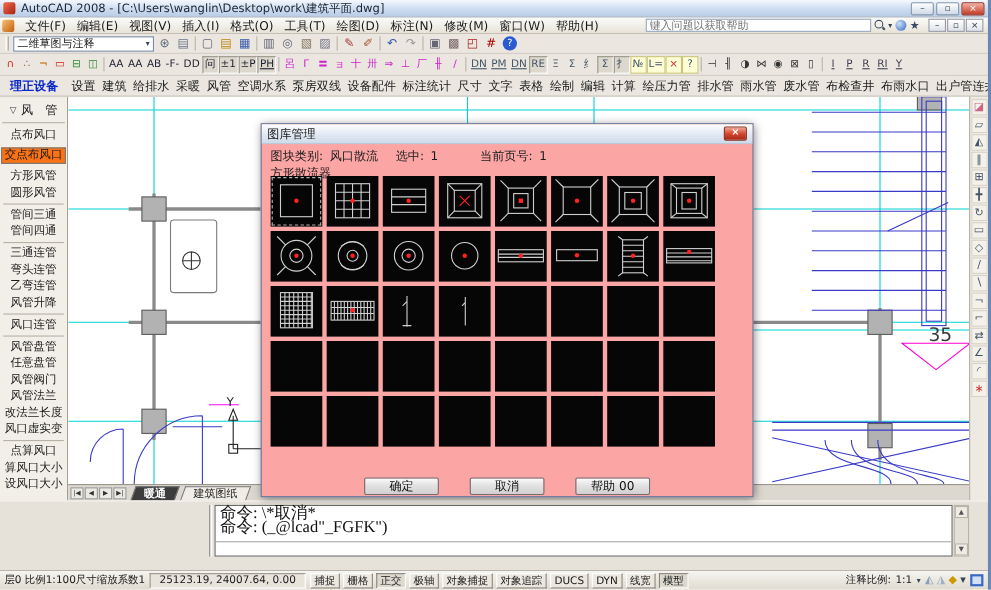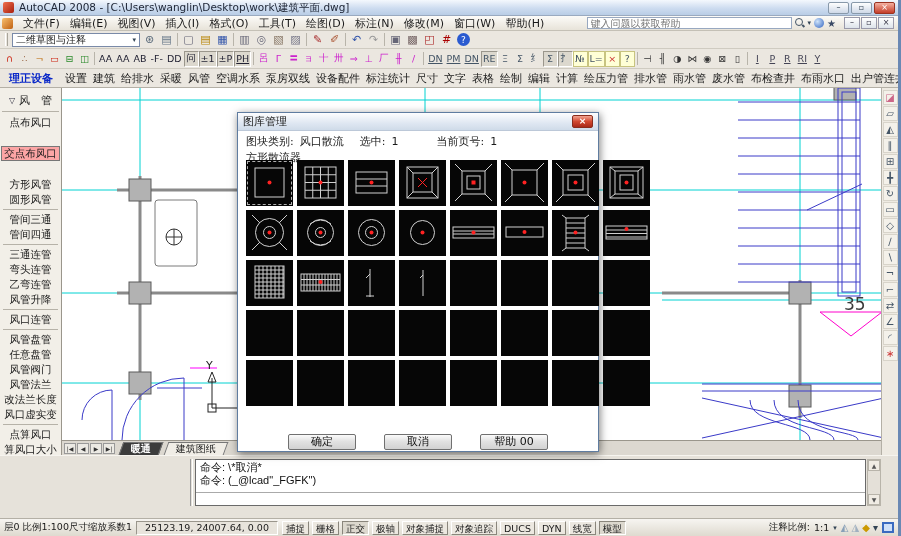--- a/index.html
+++ b/index.html
@@ -40,52 +40,52 @@
 
 #lzrow{height:19px;display:flex;align-items:center;background:#ebe7e0;border-bottom:1px solid #b4b0a6}
 #lzbrand{width:62px;text-align:center;color:#0a28c8;font-weight:bold;font-size:11px;flex:none}
 .lz-item{padding:0 3px;font-size:11px;white-space:nowrap}
 
 #main{position:relative;height:367px;background:#fff}
 #sidebar{position:absolute;left:0;top:0;width:62px;height:100%;background:#f2efe8;border-right:1px solid #9a968c;overflow:hidden}
 #sbheader{display:flex;align-items:center;justify-content:center;gap:4px;padding:5px 0 3px;font-size:11px;border-bottom:1px solid #b6b2a8;margin:0 2px 3px}
 #sbheader .tri{font-size:8px;color:#334}
 .sb-item{height:15px;line-height:15px;text-align:center;font-size:10.5px;white-space:nowrap}
-.sb-item.selected{border:1px solid #777;line-height:13px;background:#fca5a5;margin:16px 1px}
+.sb-item.selected{border:1px solid #777;line-height:13px;background:#f97316;margin:4px 1px}
 .sb-sep{height:1px;background:#b6b2a8;margin:2px 3px}
 #canvas{position:absolute;left:62px;top:0;right:17px;bottom:15px;background:#fff;overflow:hidden}
 #canvas svg{display:block}
 #rtoolbar{position:absolute;right:0;top:0;width:17px;height:100%;background:#eeeae2;border-left:1px solid #b4b0a6;display:flex;flex-direction:column;align-items:center;padding-top:2px;gap:1px}
 .mtbtn{width:15px;height:15px;display:flex;align-items:center;justify-content:center;font-size:10px;border:1px solid #d8d4ca;background:#f4f1ea;flex:none}
 #tabstrip{position:absolute;left:62px;right:17px;bottom:0;height:15px;background:#dcd8d0;border-top:1px solid #9a968c;display:flex;align-items:center;padding-left:2px}
 .tabnav{min-width:12px;height:11px;border:1px solid #999;background:#eceae4;font-size:6px;line-height:9px;text-align:center;color:#333;margin-right:1px;padding:0 1px}
 .tab{height:13px;padding:0 9px;border:1px solid #777;border-bottom:none;transform:skewX(-20deg);margin-left:5px;display:flex;align-items:center;background:#f0ede6}
 .tab>span{transform:skewX(20deg);font-size:10px;white-space:nowrap}
 .tab.selected{background:#3c3c3c;color:#fff;font-weight:bold}
 
-#dialog{position:absolute;left:237px;top:112px;width:362px;height:340px;background:#ffffff;border:1px solid #5f7ca0;box-shadow:1px 2px 8px rgba(0,0,0,.5);z-index:10}
+#dialog{position:absolute;left:237px;top:112px;width:448px;height:340px;background:#fca5a5;border:1px solid #5f7ca0;box-shadow:1px 2px 8px rgba(0,0,0,.5);z-index:10}
 #dlgtitle{height:18px;display:flex;align-items:center;background:linear-gradient(#fdfdfe,#dfe7f2 60%,#cfdbe9);border-bottom:1px solid #bcc8d8;padding:0 5px;font-size:11px}
 #dlgclose{margin-left:auto;width:21px;height:13px;background:linear-gradient(#f2a492,#d24830 50%,#a82818);border:1px solid #8a2c1c;border-radius:2px;color:#fff;font-size:9px;line-height:11px;text-align:center;font-weight:bold}
 #dlginfo{display:flex;align-items:center;padding:3px 8px 0;font-size:11px}
 #dlginfo span{margin-right:6px}
 .gap-sm{margin-right:16px !important}
 .gap-lg{margin-right:38px !important}
 #blockname{padding:1px 8px 0;font-size:11px}
 #dlggrid{position:absolute;left:8px;top:47px;width:408px;display:grid;grid-template-columns:repeat(8,47px);grid-auto-rows:46px;gap:4px}
 .cell{background:#060606}
 .cell.selected{outline:1px dashed #b0b0b0;outline-offset:-2px}
 .dlgbtns1{position:absolute;left:8px;right:8px;top:301px;display:flex;justify-content:space-between}
 .dlgbtns2{position:absolute;left:0;right:0;top:321px;display:flex;justify-content:center;gap:28px}
 .dbtn{width:76px;height:16px;font-size:11px;line-height:14px;text-align:center;background:linear-gradient(#fbfbfb,#e2e2e2 45%,#d2d2d2);border:1px solid #707070;border-radius:2px;color:#111}
 .dbtn.dis{color:#9c9c9c;border-color:#a8a8a8}
 .dbtn.small{width:68px}
 
 #cmd{position:relative;height:63px;background:#e6e2da;border-top:1px solid #f6f4ef}
 #cmdsplit{position:absolute;left:190px;top:3px;bottom:12px;width:3px;border-left:1px solid #999;border-right:1px solid #fff}
-#cmdbox{position:absolute;left:195px;top:3px;right:32px;bottom:12px;background:#fff;border:1px solid #6a6a6a;font-family:Liberation Sans, sans-serif;font-size:11px;line-height:13px;color:#111;padding:1px 4px}
+#cmdbox{position:absolute;left:195px;top:3px;right:32px;bottom:12px;background:#fff;border:1px solid #6a6a6a;font-family:Liberation Serif, serif;font-size:15px;line-height:13px;color:#111;padding:1px 4px}
 .cmd-divider{position:absolute;left:0;right:0;bottom:12px;border-top:1px solid #aaa}
 #cmdscroll{position:absolute;right:17px;top:3px;width:14px;bottom:12px;background:#e4e0d8;border:1px solid #b8b4aa;display:flex;flex-direction:column;justify-content:space-between;align-items:center}
 .scrbtn{font-size:6px;color:#555;width:12px;text-align:center;background:#f0ece4;border:1px solid #b8b4aa;line-height:9px}
 
 #status{height:18px;display:flex;align-items:center;background:linear-gradient(#f7f5f1,#dedacf);border-top:1px solid #b4b0a6;padding:0 4px;font-size:9.5px;gap:4px}
 #stleft{white-space:nowrap}
 #stcoords{width:142px;text-align:center;border:1px solid;border-color:#9a968c #fff #fff #9a968c;background:#e8e4dc;height:14px;line-height:12px;white-space:nowrap}
 #sttoggles{display:flex;gap:3px;align-items:center}
 .toggle{padding:0 3px;height:14px;line-height:13px;border:1px solid;border-color:#fff #8a867c #8a867c #fff;background:#ece8e0;white-space:nowrap}
 .toggle.on{border-color:#8a867c #fff #fff #8a867c;background:#dcd8ce}

